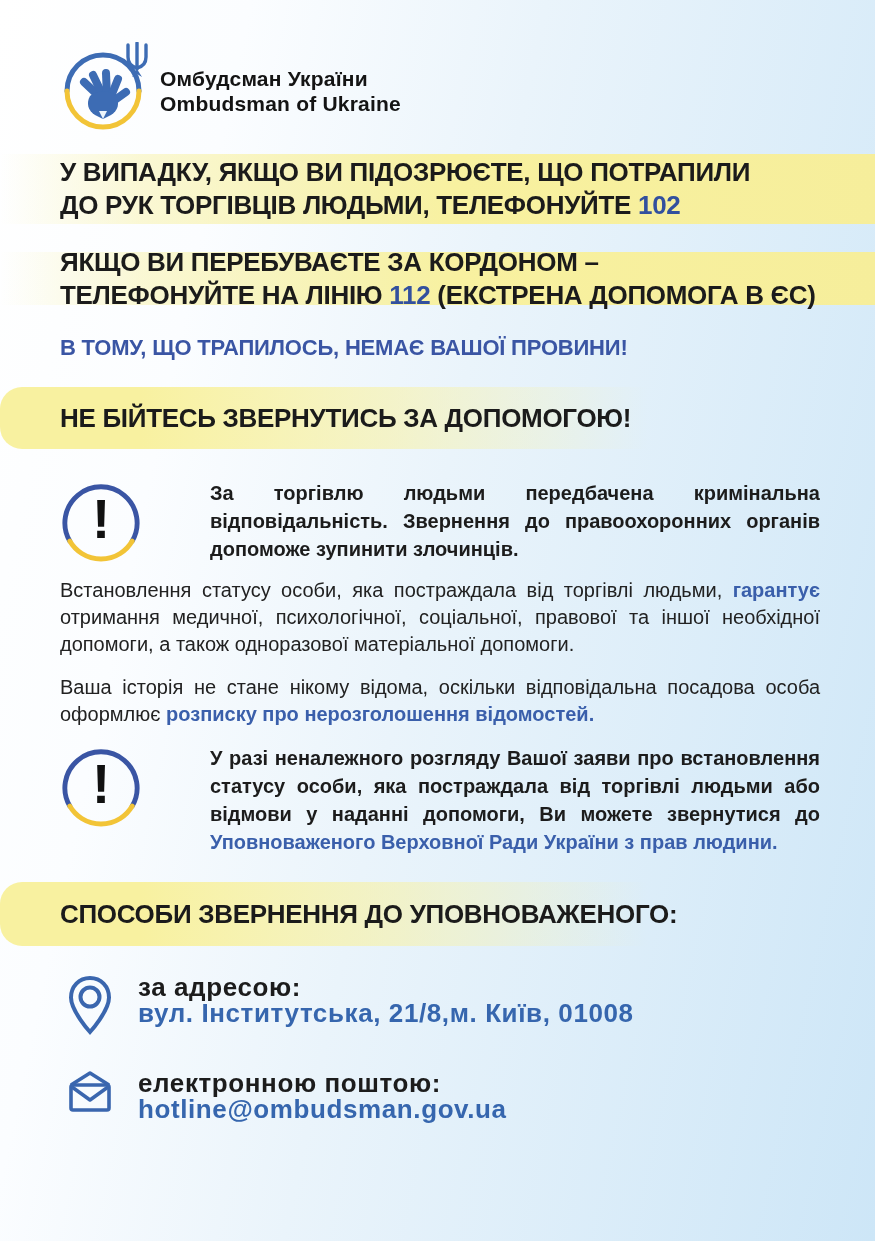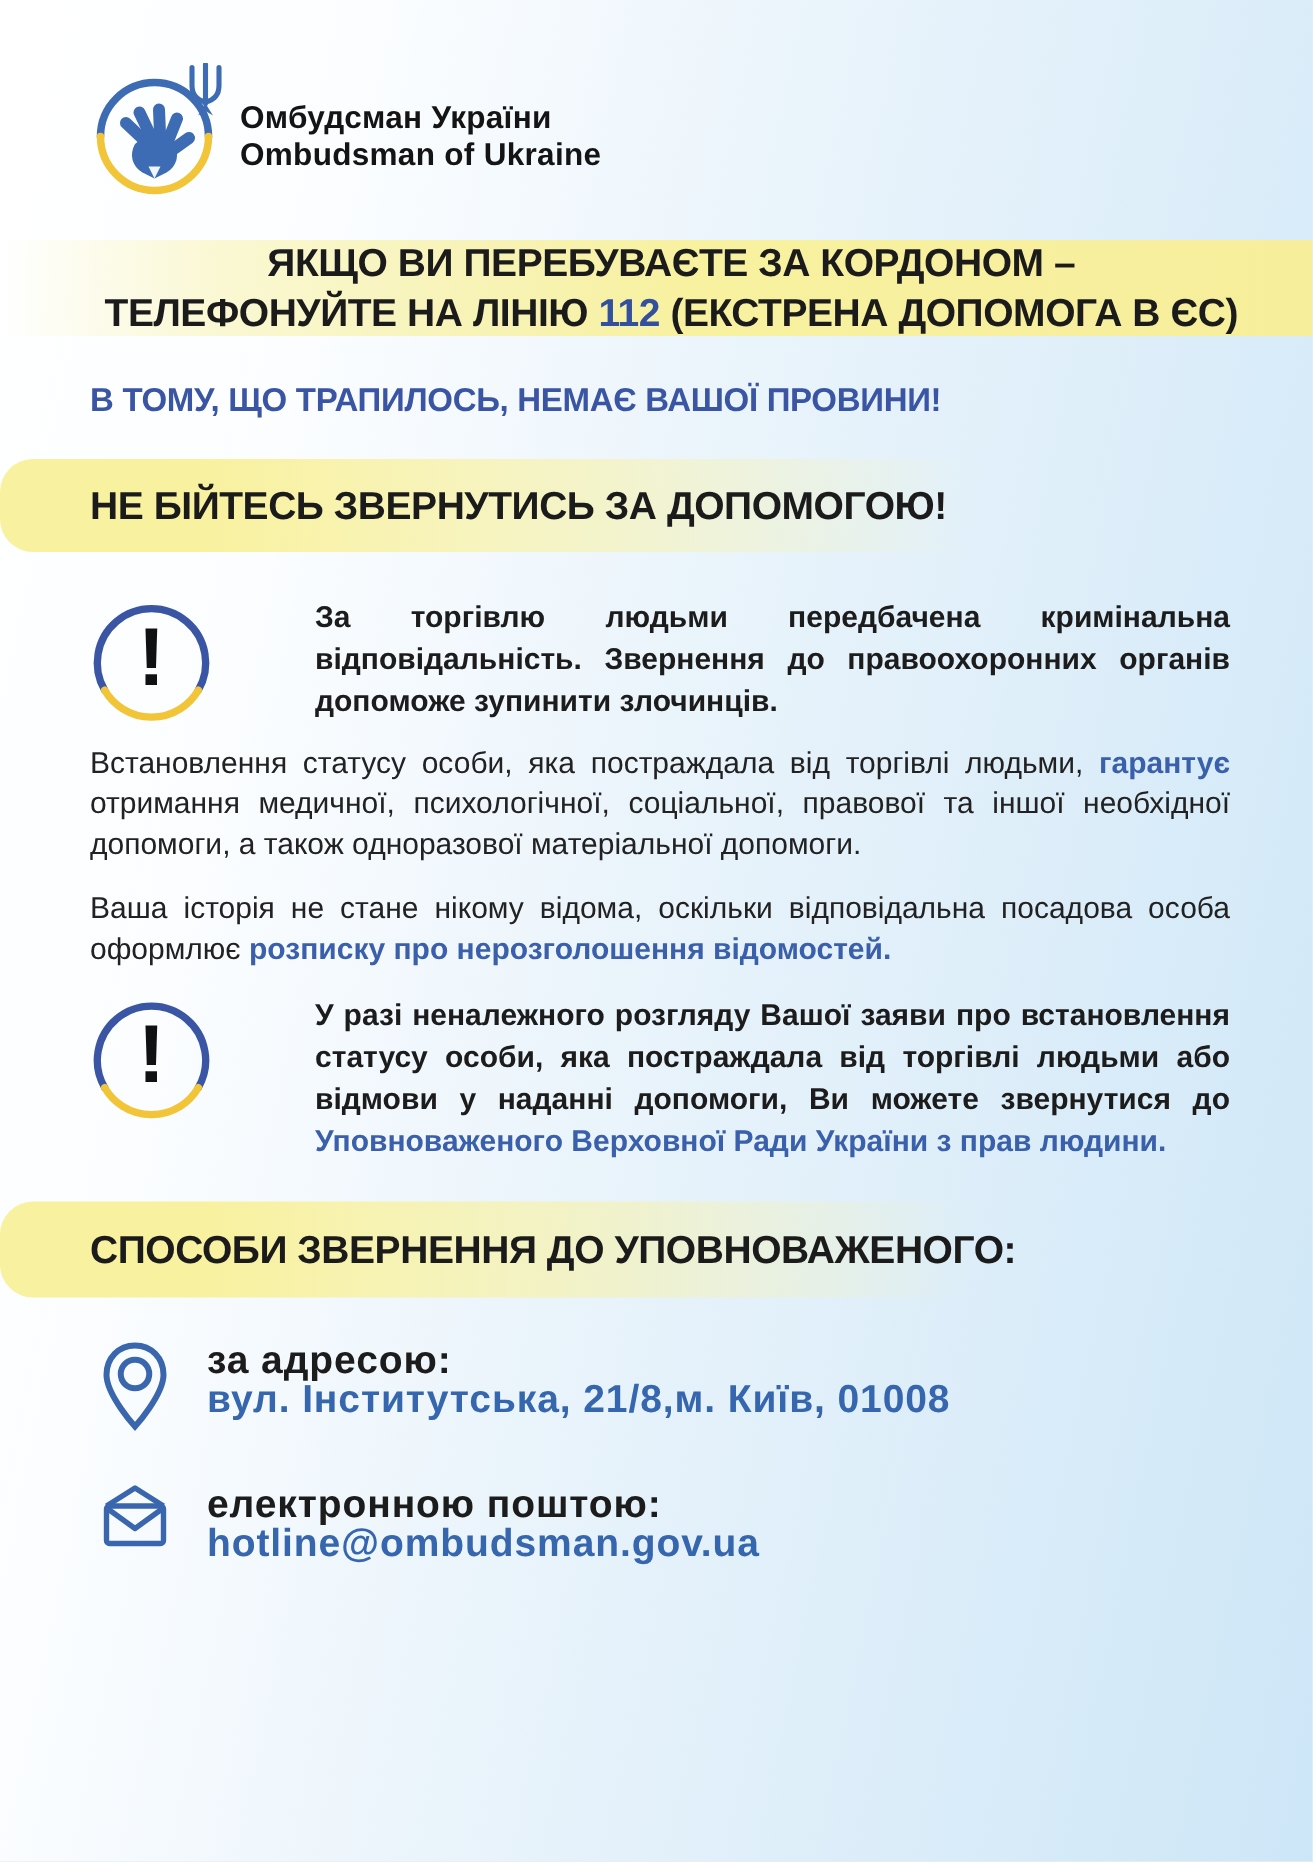--- a/index.html
+++ b/index.html
@@ -18,21 +18,21 @@
   
   .header { display:flex; align-items:center; padding:50px 29px 0 60px; height:132px; }
   .logo-mark { position:relative; width:86px; height:86px; flex:0 0 auto; }
   .logo-text { margin-left:14px; font-weight:bold; font-size:21px; line-height:25px; color:#141414; letter-spacing:0.2px; }
 
   
   .banner { display:flex; flex-direction:column; justify-content:center; padding-left:60px; padding-right:40px; }
   .banner.fade-left  { background:linear-gradient(90deg, rgba(248,241,160,0) 0%, rgba(248,241,160,0.45) 16%, #f8f1a0 52%, #f6ee9b 100%); }
   .banner.fade-right { background:linear-gradient(90deg, #f8f1a0 0%, #f8f1a0 16%, rgba(248,241,160,0.55) 45%, rgba(248,241,160,0) 74%);border-radius:22px; }
   .banner-102 { margin-top:22px; height:70px; }
-  .banner-112 { margin-top:28px; height:64px;align-items:center; }
+  .banner-112 { margin-top:28px; height:53px; }
   .banner-help { margin-top:22px; height:62px; }
   .banner-ways { margin-top:26px; height:64px; }
   .banner-line { font-weight:bold; font-size:26px; line-height:33px; letter-spacing:-0.3px; color:#1b1b1b; white-space:nowrap; }
   .num-blue { color:#32509e; }
 
   
   .no-fault { margin:26px 55px 0 60px; font-weight:bold; font-size:22px; line-height:34px; letter-spacing:-0.2px; color:#3a55a4; white-space:nowrap; }
 
   
   .alert { display:flex; align-items:flex-start; padding:0 55px 0 60px; }
@@ -89,20 +89,24 @@
         </g>
         <path d="M13 27 L8 35 L13 32 L18 35 Z" fill="#3d6cb4"></path>
       </svg>
     </div>
     <div class="logo-text">
       <div>Омбудсман України</div>
       <div>Ombudsman of Ukraine</div>
     </div>
   </div>
 
+  <div class="banner fade-left banner-102">
+    <div class="banner-line">У ВИПАДКУ, ЯКЩО ВИ ПІДОЗРЮЄТЕ, ЩО ПОТРАПИЛИ</div>
+    <div class="banner-line"><span>ДО РУК ТОРГІВЦІВ ЛЮДЬМИ, ТЕЛЕФОНУЙТЕ </span><span class="num-blue">102</span></div>
+  </div>
 
   <div class="banner fade-left banner-112">
     <div class="banner-line">ЯКЩО ВИ ПЕРЕБУВАЄТЕ ЗА КОРДОНОМ –</div>
     <div class="banner-line"><span>ТЕЛЕФОНУЙТЕ НА ЛІНІЮ </span><span class="num-blue">112</span><span> (ЕКСТРЕНА ДОПОМОГА В ЄС)</span></div>
   </div>
 
   <div class="no-fault">В ТОМУ, ЩО ТРАПИЛОСЬ, НЕМАЄ ВАШОЇ ПРОВИНИ!</div>
 
   <div class="banner fade-right banner-help">
     <div class="banner-line">НЕ БІЙТЕСЬ ЗВЕРНУТИСЬ ЗА ДОПОМОГОЮ!</div>

